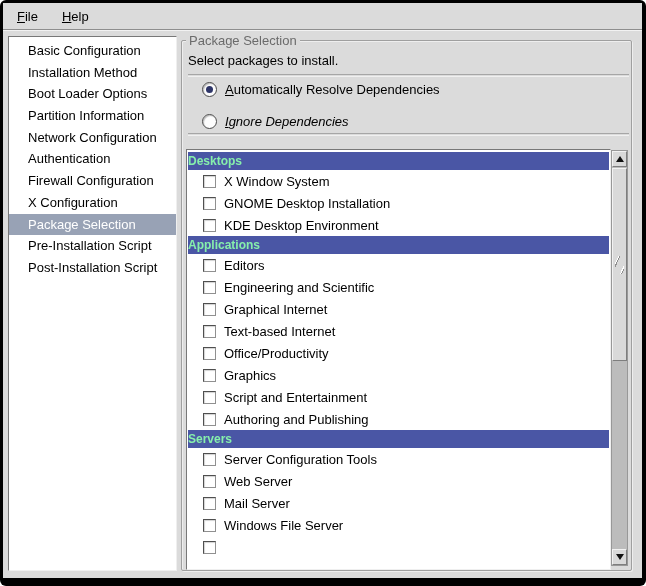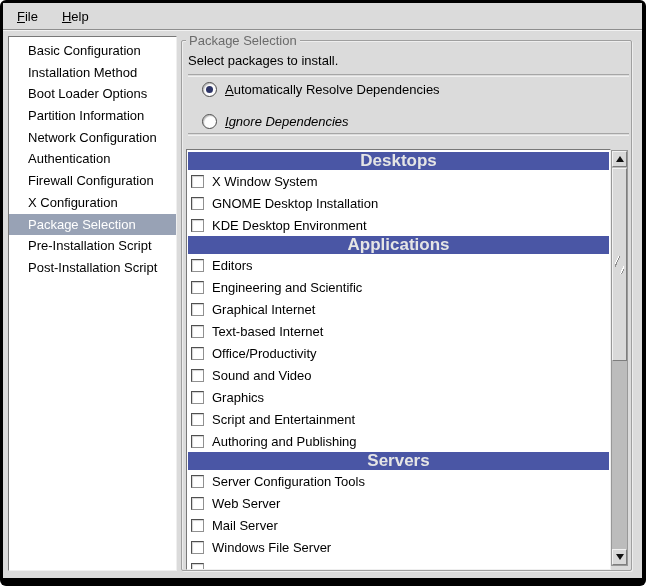--- a/index.html
+++ b/index.html
@@ -43,22 +43,22 @@
            box-shadow:inset 1px 1px 1px rgba(0,0,0,.25); }
   .radio .dot { display:none; }
   .radio.checked .dot { display:block; position:absolute; left:3px; top:3px;
                         width:7px; height:7px; border-radius:50%; background:#2e3568; }
 
   
   .pkg-list { position:absolute; left:183px; top:146px; width:425px; height:421px;
               background:#fff; border:1px solid; border-color:#787878 #efefef #efefef #787878;
               padding-top:2px; overflow:hidden; }
   .pkg-header { height:18px; line-height:18px; margin:0 1px; background:#4a56a5;
-                color:#e5e5e5; font-weight:bold; font-size:17px; text-align:center; }
-  .pkg-row { height:22px; display:flex; align-items:center; padding-left:4px; gap:8px; }
+                color:#86efac; font-weight:bold; font-size:12px; }
+  .pkg-row { height:22px; display:flex; align-items:center; padding-left:16px; gap:8px; }
   .checkbox { width:13px; height:13px; background:#fff; flex:0 0 auto;
               border:1px solid; border-color:#4f4f4f #909090 #909090 #4f4f4f;
               box-shadow:inset 1px 1px 1px rgba(0,0,0,.18); }
   .pkg-label { white-space:nowrap; }
 
   
   .scrollbar { position:absolute; left:608px; top:147px; width:17px; height:416px;
                background:#bcbcbc; border:1px solid #989898; }
   .sb-btn { position:absolute; left:0; width:15px; height:16px; background:#d9d9d9;
             border:1px solid; border-color:#f2f2f2 #7e7e7e #7e7e7e #f2f2f2;
@@ -151,24 +151,20 @@
         <div class="pkg-row">
           <span class="checkbox"></span>
           <span class="pkg-label">Text-based Internet</span>
         </div>
         <div class="pkg-row">
           <span class="checkbox"></span>
           <span class="pkg-label">Office/Productivity</span>
         </div>
         <div class="pkg-row">
           <span class="checkbox"></span>
-          <span class="pkg-label">Sound and Video</span>
-        </div>
-        <div class="pkg-row">
-          <span class="checkbox"></span>
           <span class="pkg-label">Graphics</span>
         </div>
         <div class="pkg-row">
           <span class="checkbox"></span>
           <span class="pkg-label">Script and Entertainment</span>
         </div>
         <div class="pkg-row">
           <span class="checkbox"></span>
           <span class="pkg-label">Authoring and Publishing</span>
         </div>

